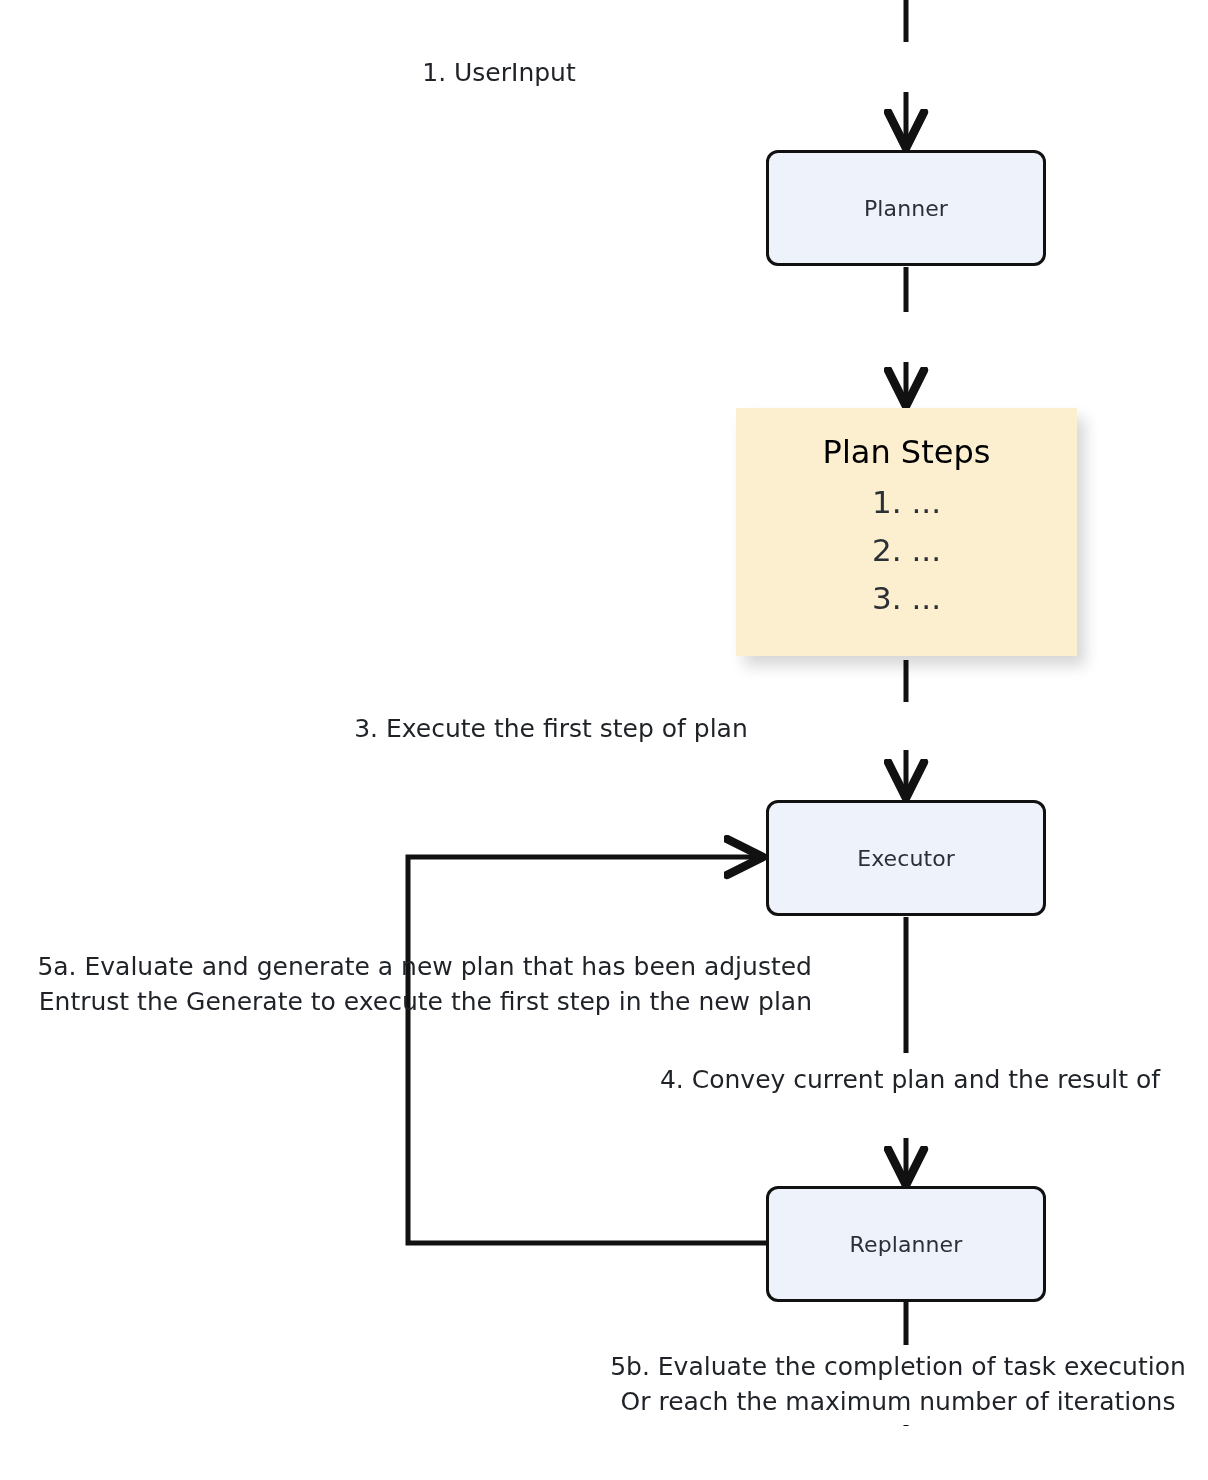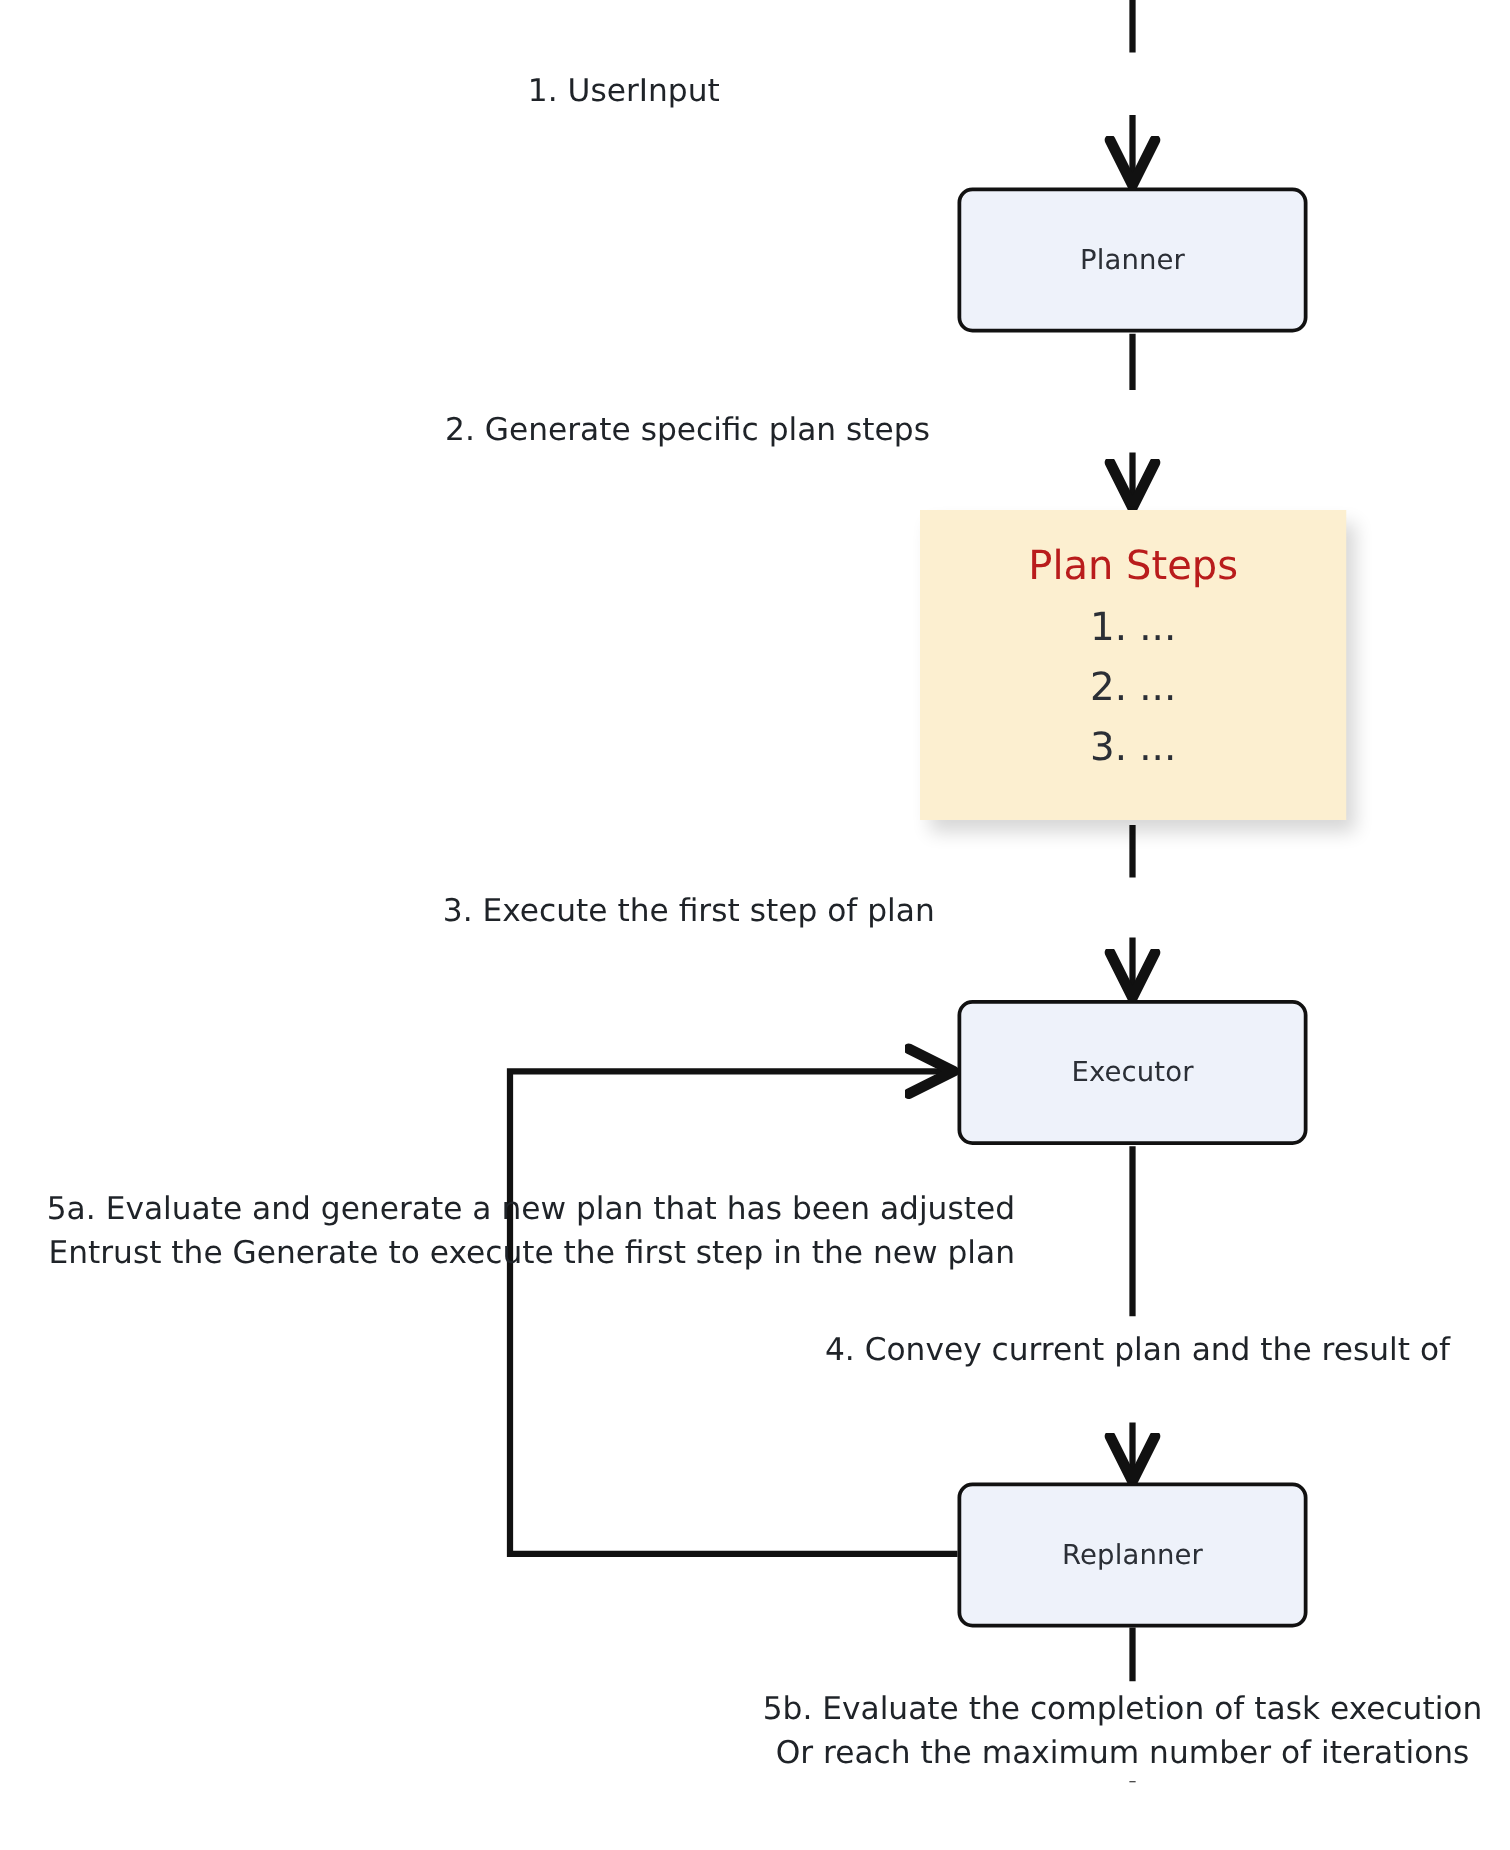--- a/index.html
+++ b/index.html
@@ -48,21 +48,21 @@
     background: #fcefd0;
     border: none;
     border-radius: 0;
     box-shadow: 8px 10px 14px rgba(0,0,0,0.16);
     flex-direction: column;
     justify-content: flex-start;
     padding-top: 24px;
   }
   .note-title {
     font-size: 32px;
-    color: #b91c1c;
+    color: #000000;
     line-height: 1.25;
     margin-bottom: 6px;
   }
   .note-item {
     font-size: 31px;
     color: #2b2f36;
     line-height: 1.55;
     text-align: center;
   }
   .edge-label {
@@ -111,23 +111,20 @@
   </svg>
 
   <div class="edge-label center" style="left:0; top:56px; width:1208px; padding-right:210px; box-sizing:border-box;">
     <span>1. UserInput</span>
   </div>
 
   <div class="node node-process" style="left:766px; top:150px; width:280px; height:116px;">
     <span class="node-label">Planner</span>
   </div>
 
-  <div class="edge-label center" style="left:0; top:327px; width:1208px; padding-right:108px; box-sizing:border-box;">
-    <span>2. Generate specific plan steps</span>
-  </div>
 
   <div class="node node-process node-note" style="left:736px; top:408px; width:341px; height:248px;">
     <span class="note-title">Plan Steps</span>
     <span class="note-item">1. ...</span>
     <span class="note-item">2. ...</span>
     <span class="note-item">3. ...</span>
   </div>
 
   <div class="edge-label center" style="left:0; top:712px; width:1208px; padding-right:106px; box-sizing:border-box;">
     <span>3. Execute the first step of plan</span>

